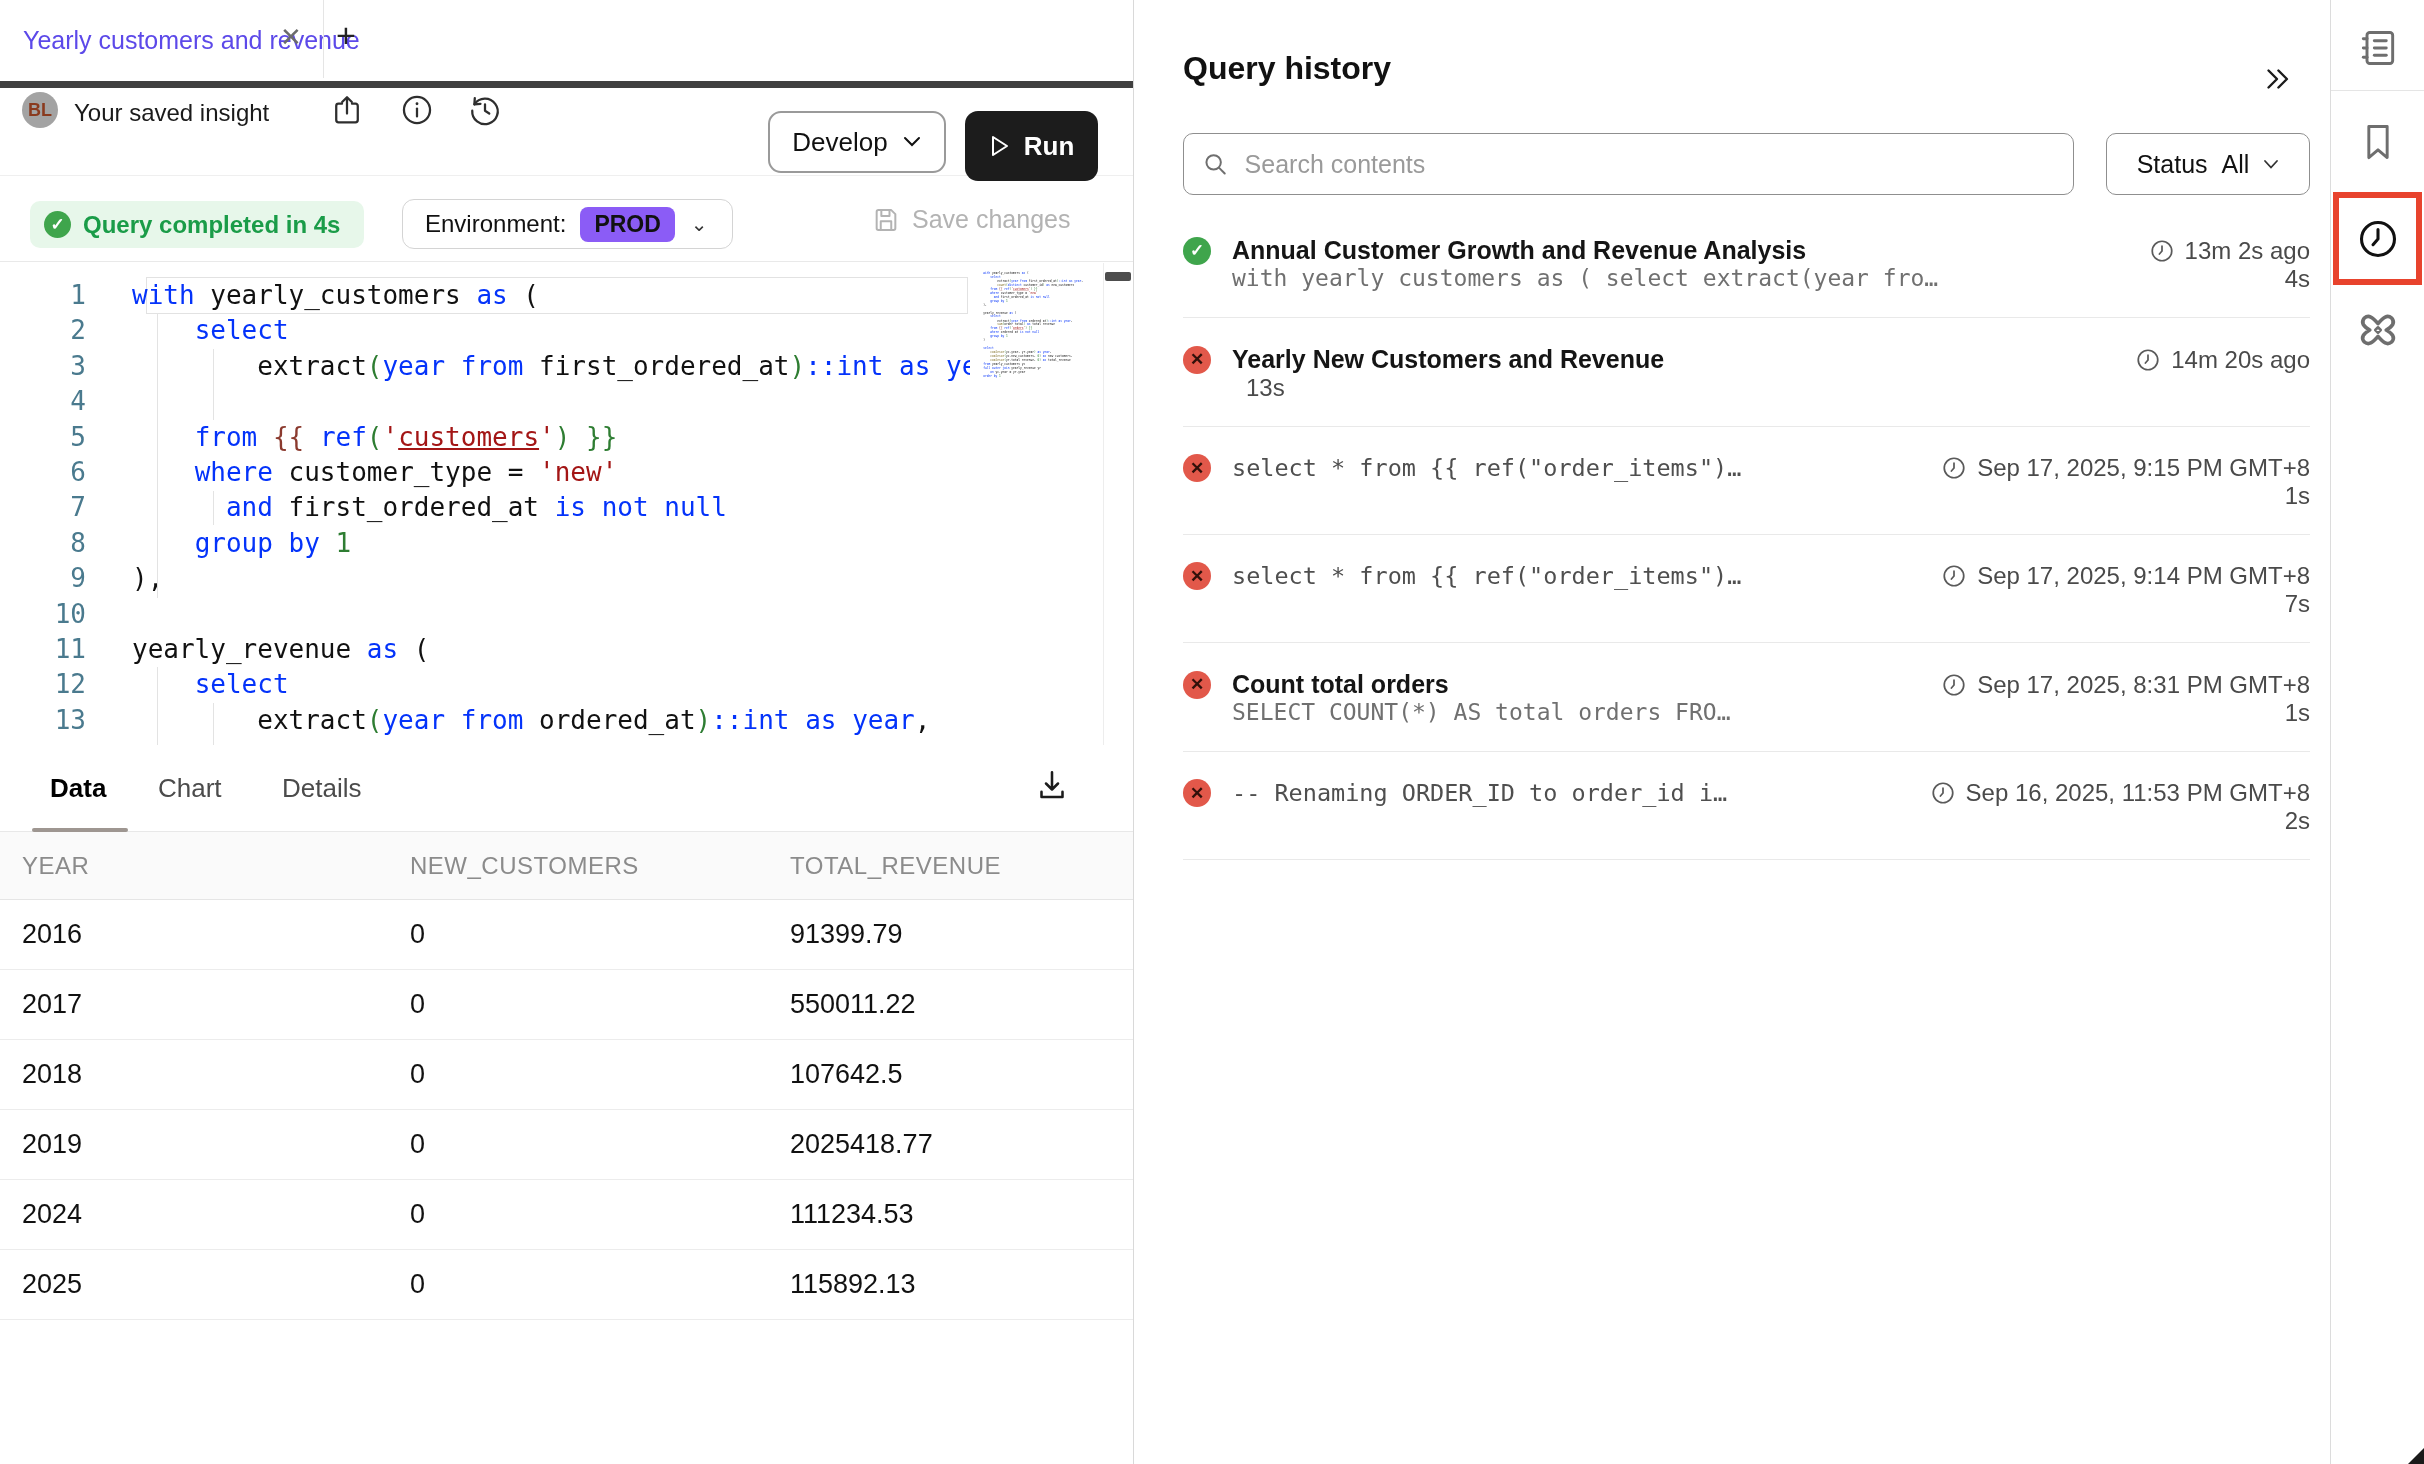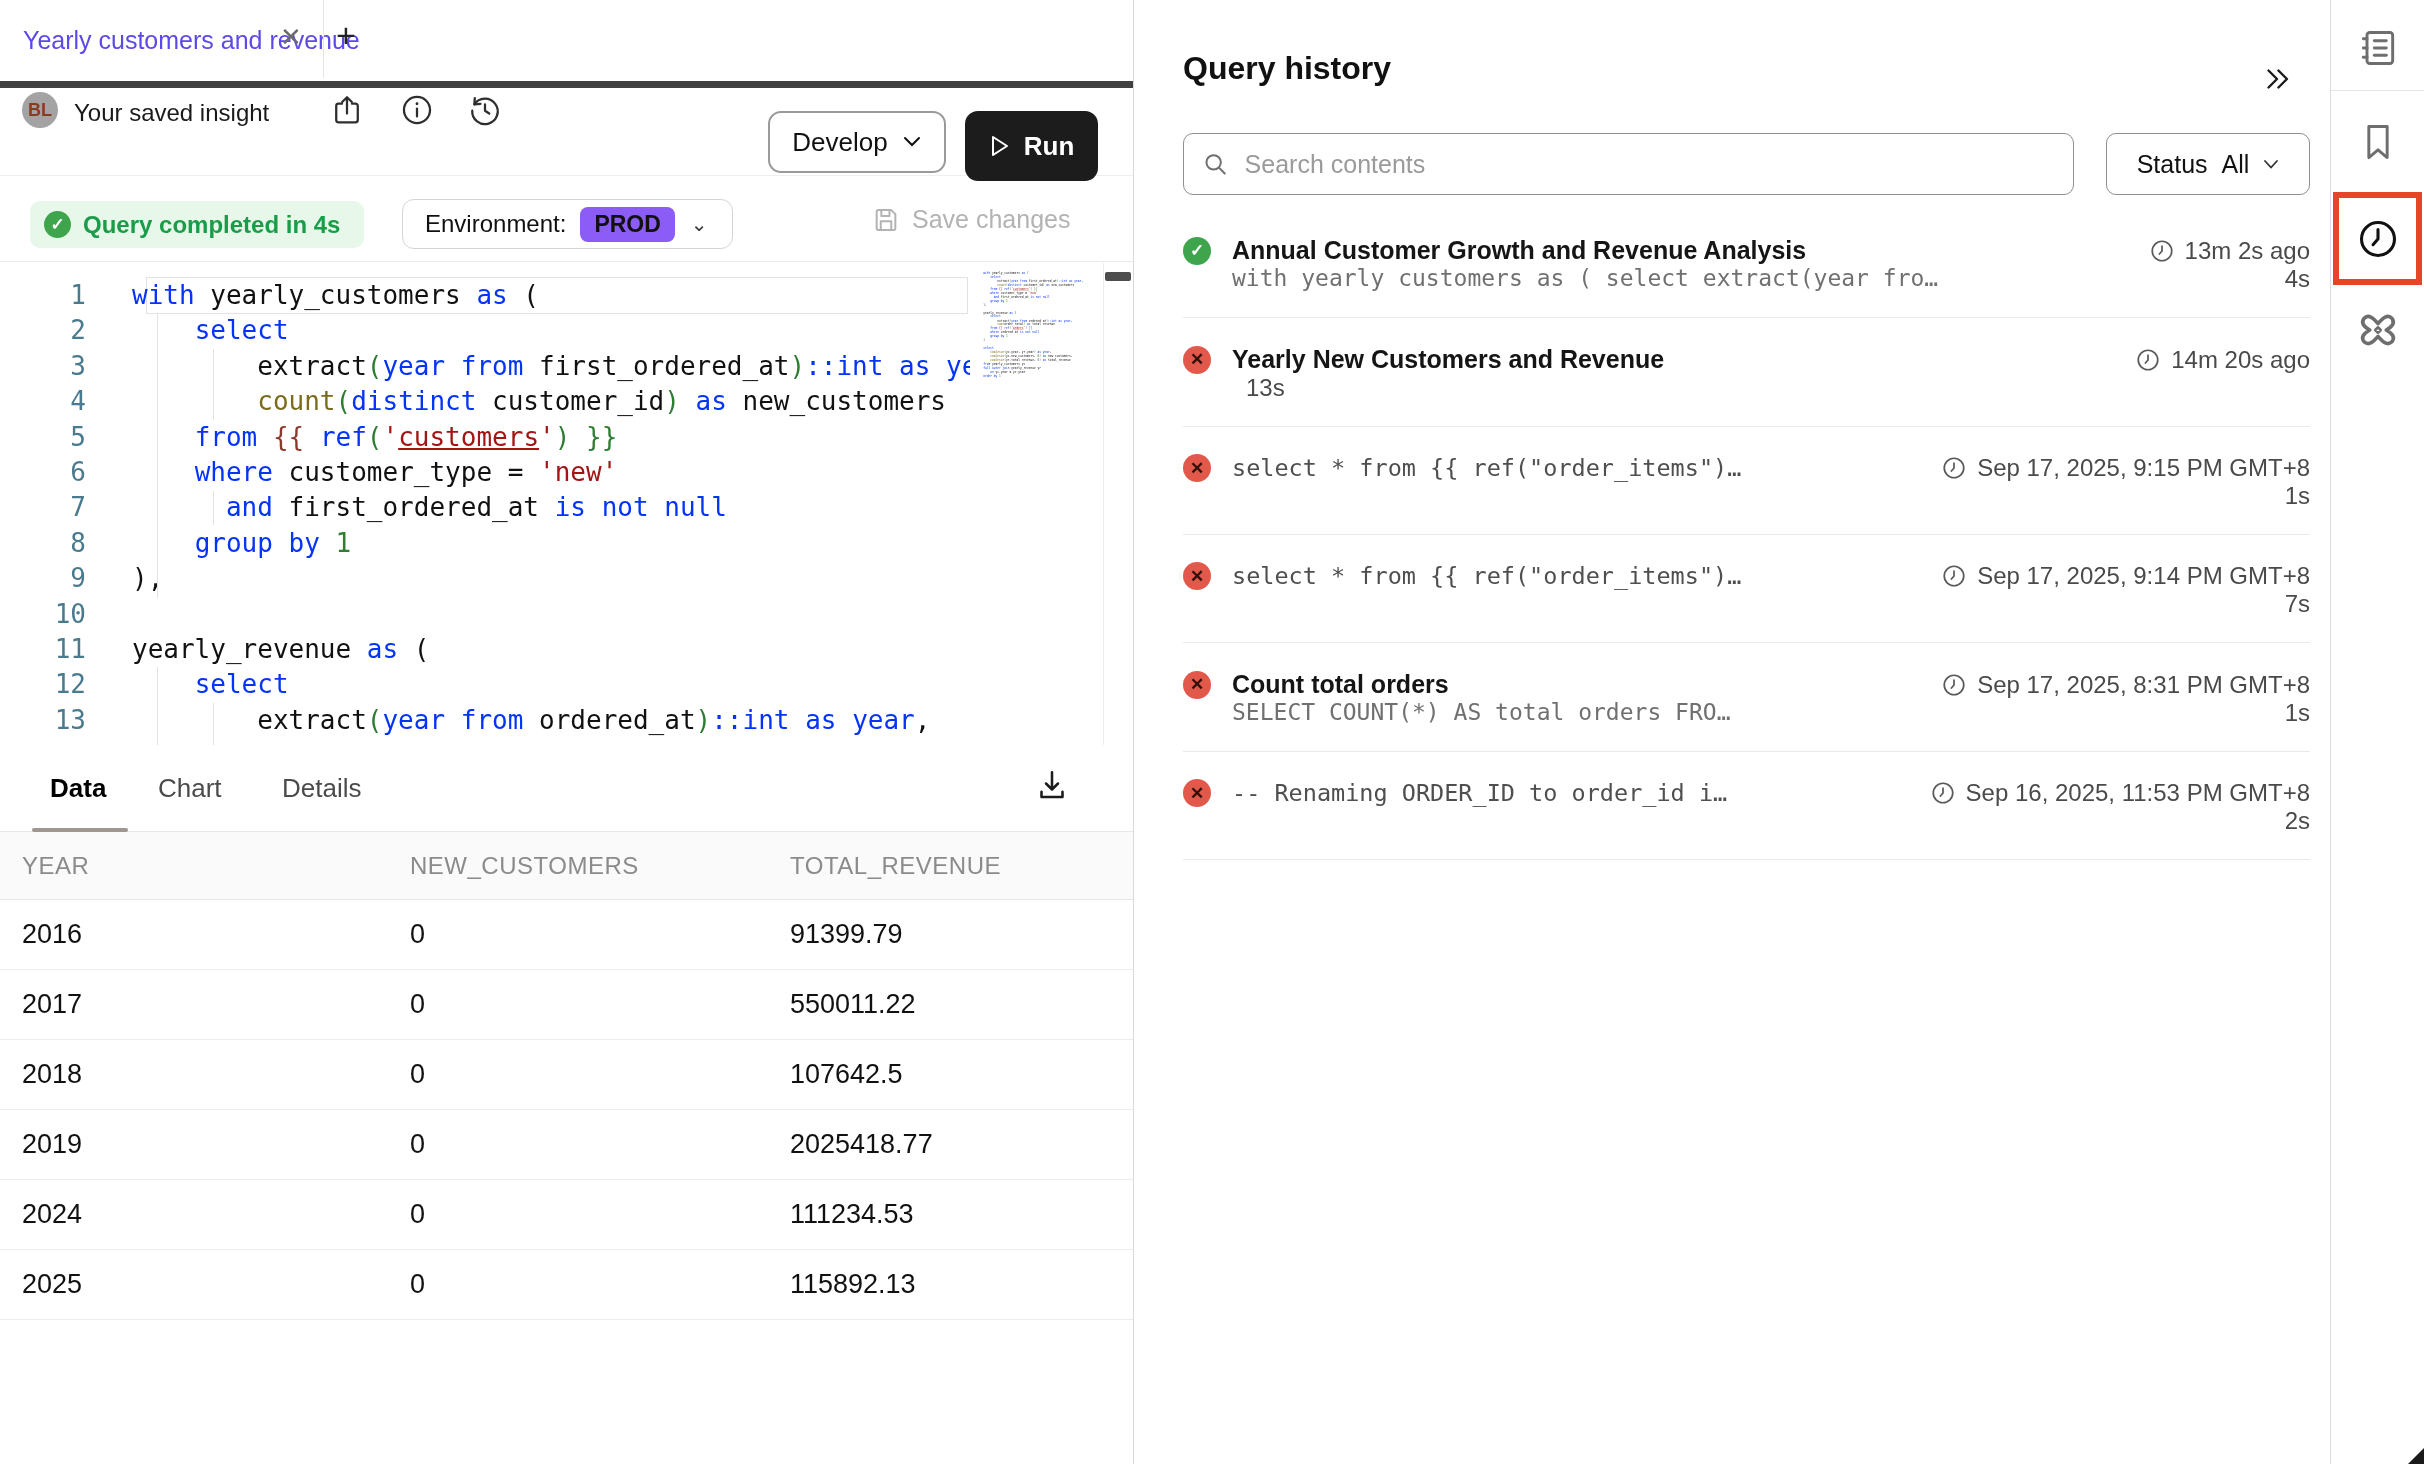--- a/index.html
+++ b/index.html
@@ -196,21 +196,21 @@
         <span class="save-label">Save changes</span>
       </div>
     </div>
 
     <div id="editor">
       <div class="active-line-box"></div>
       <div id="code-lines">
           <div class="code-line"><span class="gutter-num">1</span><span class="code-text"><span class="tk-kw">with</span><span class="tk-id"> yearly_customers</span><span class="tk-kw"> as</span><span class="tk-id"> (</span></span></div>
           <div class="code-line"><span class="gutter-num">2</span><span class="code-text"><span class="tk-id">    </span><span class="tk-kw">select</span></span></div>
           <div class="code-line"><span class="gutter-num">3</span><span class="code-text"><span class="tk-id">        extract</span><span class="tk-pa">(</span><span class="tk-kw">year</span><span class="tk-id"> </span><span class="tk-kw">from</span><span class="tk-id"> first_ordered_at</span><span class="tk-pa">)</span><span class="tk-kw">::int</span><span class="tk-id"> </span><span class="tk-kw">as</span><span class="tk-id"> </span><span class="tk-kw">year</span></span></div>
-          <div class="code-line"><span class="gutter-num">4</span><span class="code-text"><span class="tk-id">        </span><span class="tk-fn">count</span><span class="tk-pa">(</span><span class="tk-kw">distinct</span><span class="tk-id"> customer_id</span><span class="tk-pa">)</span><span class="tk-id"> </span><span class="tk-kw">as</span><span class="tk-id"> new_customers</span></span></div>
+          <div class="code-line"><span class="gutter-num">4</span></div>
           <div class="code-line"><span class="gutter-num">5</span><span class="code-text"><span class="tk-id">    </span><span class="tk-kw">from</span><span class="tk-id"> </span><span class="tk-jo">{{</span><span class="tk-id"> </span><span class="tk-kw">ref</span><span class="tk-pa">(</span><span class="tk-st">'</span><span class="tk-sl">customers</span><span class="tk-st">'</span><span class="tk-pa">)</span><span class="tk-id"> </span><span class="tk-jc">}}</span></span></div>
           <div class="code-line"><span class="gutter-num">6</span><span class="code-text"><span class="tk-id">    </span><span class="tk-kw">where</span><span class="tk-id"> customer_type = </span><span class="tk-st">'new'</span></span></div>
           <div class="code-line"><span class="gutter-num">7</span><span class="code-text"><span class="tk-id">      </span><span class="tk-kw">and</span><span class="tk-id"> first_ordered_at </span><span class="tk-kw">is</span><span class="tk-id"> </span><span class="tk-kw">not</span><span class="tk-id"> </span><span class="tk-kw">null</span></span></div>
           <div class="code-line"><span class="gutter-num">8</span><span class="code-text"><span class="tk-id">    </span><span class="tk-kw">group</span><span class="tk-id"> </span><span class="tk-kw">by</span><span class="tk-id"> </span><span class="tk-nu">1</span></span></div>
           <div class="code-line"><span class="gutter-num">9</span><span class="code-text"><span class="tk-id">),</span></span></div>
           <div class="code-line"><span class="gutter-num">10</span><span class="code-text"></span></div>
           <div class="code-line"><span class="gutter-num">11</span><span class="code-text"><span class="tk-id">yearly_revenue </span><span class="tk-kw">as</span><span class="tk-id"> (</span></span></div>
           <div class="code-line"><span class="gutter-num">12</span><span class="code-text"><span class="tk-id">    </span><span class="tk-kw">select</span></span></div>
           <div class="code-line"><span class="gutter-num">13</span><span class="code-text"><span class="tk-id">        extract</span><span class="tk-pa">(</span><span class="tk-kw">year</span><span class="tk-id"> </span><span class="tk-kw">from</span><span class="tk-id"> ordered_at</span><span class="tk-pa">)</span><span class="tk-kw">::int</span><span class="tk-id"> </span><span class="tk-kw">as</span><span class="tk-id"> </span><span class="tk-kw">year</span><span class="tk-id">,</span></span></div>
         </div>

